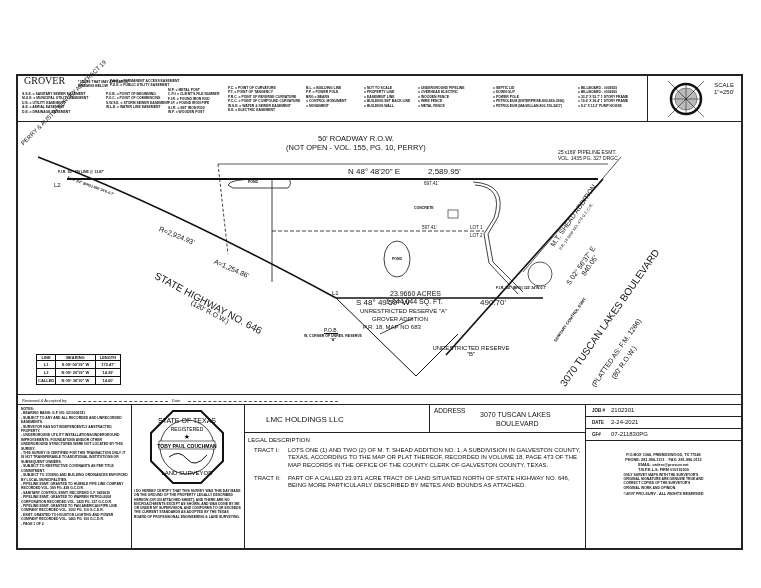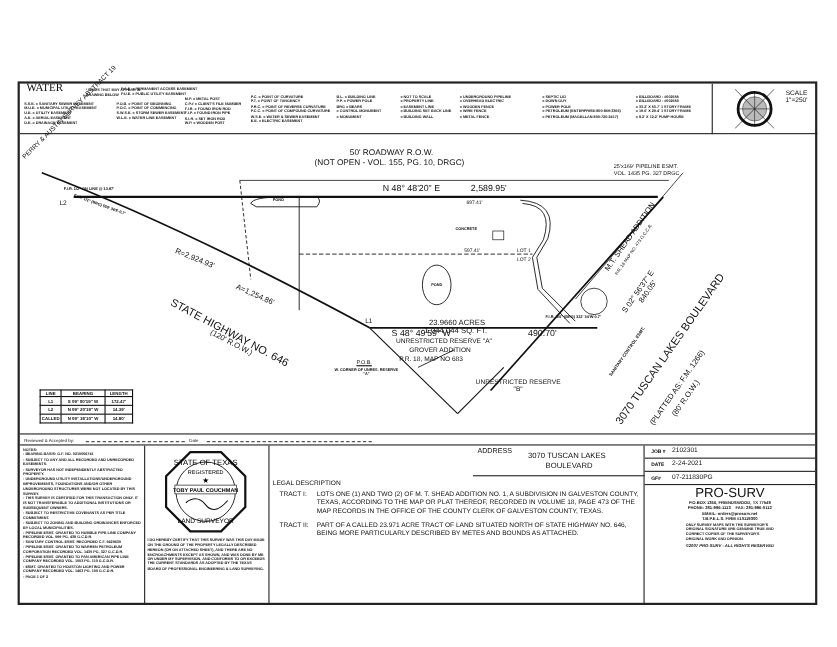--- a/index.html
+++ b/index.html
@@ -33,21 +33,21 @@
   .firm{position:absolute;left:568px;top:48px;width:155px;height:96px;text-align:center;}
   .firm-name{font-size:12px;margin-top:-1px;}
   .firm-line{font-size:3.8px;line-height:5px;font-weight:bold;}
 </style>
 </head>
 <body>
 
 <div class="sheet">
 
   <div class="legend">
-    <div class="legend-title">WATER</div>
+    <div class="legend-title">GROVER</div>
     <div class="legend-title-note">* ITEMS THAT MAY APPEAR IN DRAWING BELOW</div>
     <div class="legcol" style="left:4px;top:16px;">
       <div>S.S.E. = SANITARY SEWER EASEMENT</div>
       <div>M.U.E. = MUNICIPAL UTILITY EASEMENT</div>
       <div>U.E. = UTILITY EASEMENT</div>
       <div>A.E. = AERIAL EASEMENT</div>
       <div>D.E. = DRAINAGE EASEMENT</div>
     </div>
     <div class="legcol" style="left:92px;top:3px;">
       <div>P.A.E. = PERMANENT ACCESS EASEMENT</div>
@@ -155,21 +155,21 @@
       <ellipse cx="379" cy="137" rx="13" ry="18" fill="none" stroke="#111" stroke-width="0.8"></ellipse>
 
       <circle cx="522" cy="152" r="12" fill="none" stroke="#111" stroke-width="0.7"></circle>
 
       <rect x="430" y="88" width="10" height="8" fill="none" stroke="#111" stroke-width="0.6"></rect>
 
       <line x1="2" y1="35" x2="320" y2="176" stroke="#111" stroke-width="0.5" opacity="0"></line>
     </svg>
 
     <div class="maptext" style="left:300px;top:12px;font-size:7.5px;">50' ROADWAY R.O.W.</div>
-    <div class="maptext" style="left:268px;top:21px;font-size:7.5px;">(NOT OPEN - VOL. 155, PG. 10, DRGC)</div>
+    <div class="maptext" style="left:268px;top:21px;font-size:7.5px;">(NOT OPEN - VOL. 155, PG. 10, PERRY)</div>
     <div class="maptext" style="left:540px;top:27px;font-size:5px;">25'x169' PIPELINE ESMT.</div>
     <div class="maptext" style="left:540px;top:33px;font-size:5px;">VOL. 1435 PG. 327 DRGC</div>
     <div class="maptext" style="left:330px;top:45px;font-size:8px;">N 48° 48'20" E</div>
     <div class="maptext" style="left:410px;top:45px;font-size:8px;">2,589.95'</div>
     <div class="maptext" style="left:2px;top:20px;font-size:6px;transform:rotate(-45deg);transform-origin:left top;">PERRY &amp; AUSTIN SURVEY ABSTRACT 19</div>
     <div class="maptext" style="left:40px;top:48px;font-size:3.5px;font-weight:bold;">F.I.R. 1/2" ON LINE @ 13.87'</div>
     <div class="maptext" style="left:48px;top:62px;font-size:3.5px;font-weight:bold;transform:rotate(20deg);">F.I.R. 1/2" (BRG) 550' 36'E-0.7'</div>
     <div class="maptext" style="left:140px;top:110px;font-size:7px;transform:rotate(22deg);">R=2,924.93'</div>
     <div class="maptext" style="left:195px;top:143px;font-size:7px;transform:rotate(24deg);">A=1,254.86'</div>
     <div class="maptext" style="left:140px;top:148px;font-size:10px;transform:rotate(28deg);transform-origin:left top;">STATE HIGHWAY NO. 646</div>
@@ -262,20 +262,23 @@
         <text x="38" y="14" font-size="7" text-anchor="middle" font-family="Liberation Sans, sans-serif">STATE OF TEXAS</text>
         <text x="38" y="22" font-size="5" text-anchor="middle" font-family="Liberation Sans, sans-serif">REGISTERED</text>
         <text x="38" y="30" font-size="7" text-anchor="middle">★</text>
         <text x="38" y="38.5" font-size="5" text-anchor="middle" font-family="Liberation Sans, sans-serif" font-weight="bold">TOBY PAUL COUCHMAN</text>
         <path d="M20 48 Q30 40 38 50 T58 46" fill="none" stroke="#111" stroke-width="1"></path>
         <text x="38" y="66" font-size="6" text-anchor="middle" font-family="Liberation Sans, sans-serif">LAND SURVEYOR</text>
       </svg>
       <div class="certify">I DO HEREBY CERTIFY THAT THIS SURVEY WAS THIS DAY MADE ON THE GROUND OF THE PROPERTY LEGALLY DESCRIBED HEREON (OR ON ATTACHED SHEET), AND THERE ARE NO ENCROACHMENTS EXCEPT AS SHOWN, AND WAS DONE BY ME OR UNDER MY SUPERVISION, AND CONFORMS TO OR EXCEEDS THE CURRENT STANDARDS AS ADOPTED BY THE TEXAS BOARD OF PROFESSIONAL ENGINEERING &amp; LAND SURVEYING.</div>
     </div>
 
+    <div class="owner-box">
+      <span style="left:22px;">LMC HOLDINGS LLC</span>
+    </div>
 
     <div class="address-box">
       <span style="position:absolute;left:4px;top:2px;font-size:6.5px;">ADDRESS</span>
       <span style="position:absolute;left:50px;top:6px;font-size:7px;">3070 TUSCAN LAKES</span>
       <span style="position:absolute;left:66px;top:15px;font-size:7px;">BOULEVARD</span>
     </div>
 
     <div class="legal">
       <div style="font-size:6px;margin-bottom:3px;">LEGAL DESCRIPTION</div>
       <div style="display:flex;gap:6px;margin-left:6px;">
@@ -297,21 +300,20 @@
         <span class="k">DATE</span>
         <span class="v">2-24-2021</span>
       </div>
       <div class="r" style="top:24px;">
         <span class="k">GF#</span>
         <span class="v">07-211830PG</span>
       </div>
     </div>
 
     <div class="firm">
-      <div class="firm-name" style="margin-top:-12px;">PRO-SURV</div>
       <div class="firm-line">P.O.BOX 1366, FRIENDSWOOD, TX 77549</div>
       <div class="firm-line">
         <span>PHONE: 281-996-1113</span>&nbsp;&nbsp;&nbsp;
         <span>FAX: 281-996-0112</span>
       </div>
       <div class="firm-line">EMAIL: orders@prosurv.net</div>
       <div class="firm-line">T.B.P.E.L.S. FIRM #10119300</div>
       <div class="firm-line" style="width:80px;margin:0 auto;text-align:left;font-size:3.4px;line-height:4.2px;">ONLY SURVEY MAPS WITH THE SURVEYOR'S ORIGINAL SIGNATURE ARE GENUINE TRUE AND CORRECT COPIES OF THE SURVEYOR'S ORIGINAL WORK AND OPINION.</div>
       <div class="firm-line" style="font-style:italic;margin-top:2px;">©2007 PRO-SURV - ALL RIGHTS RESERVED</div>
     </div>

